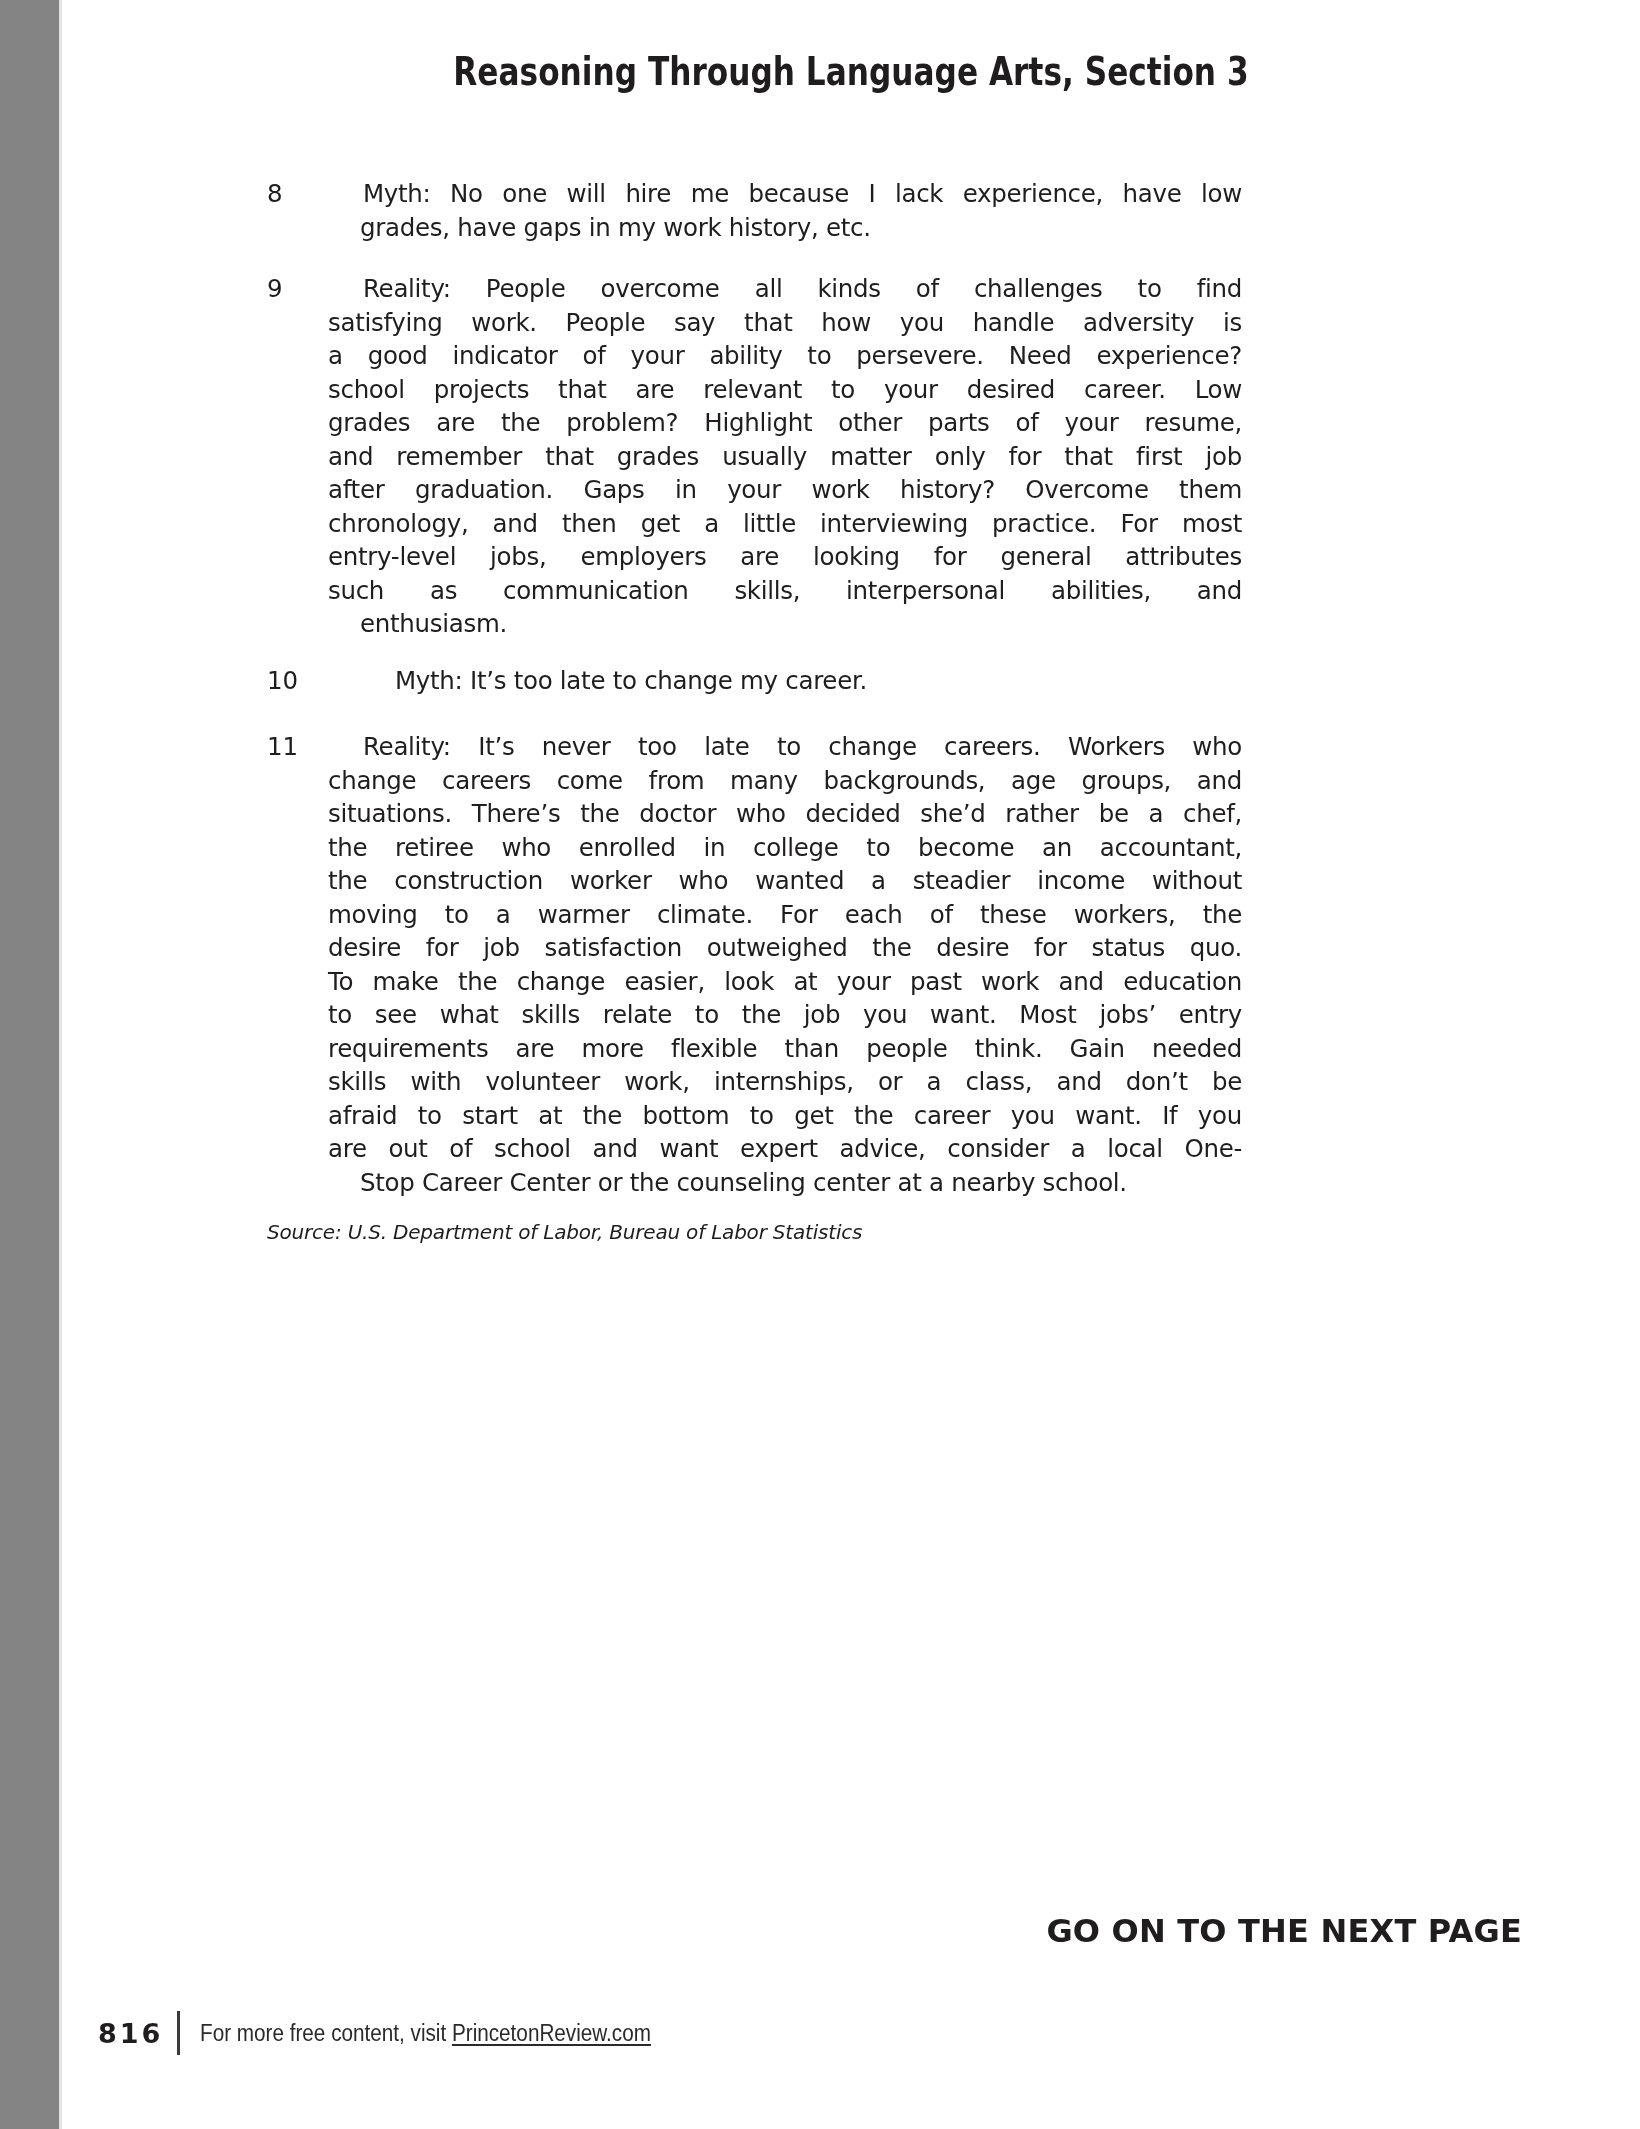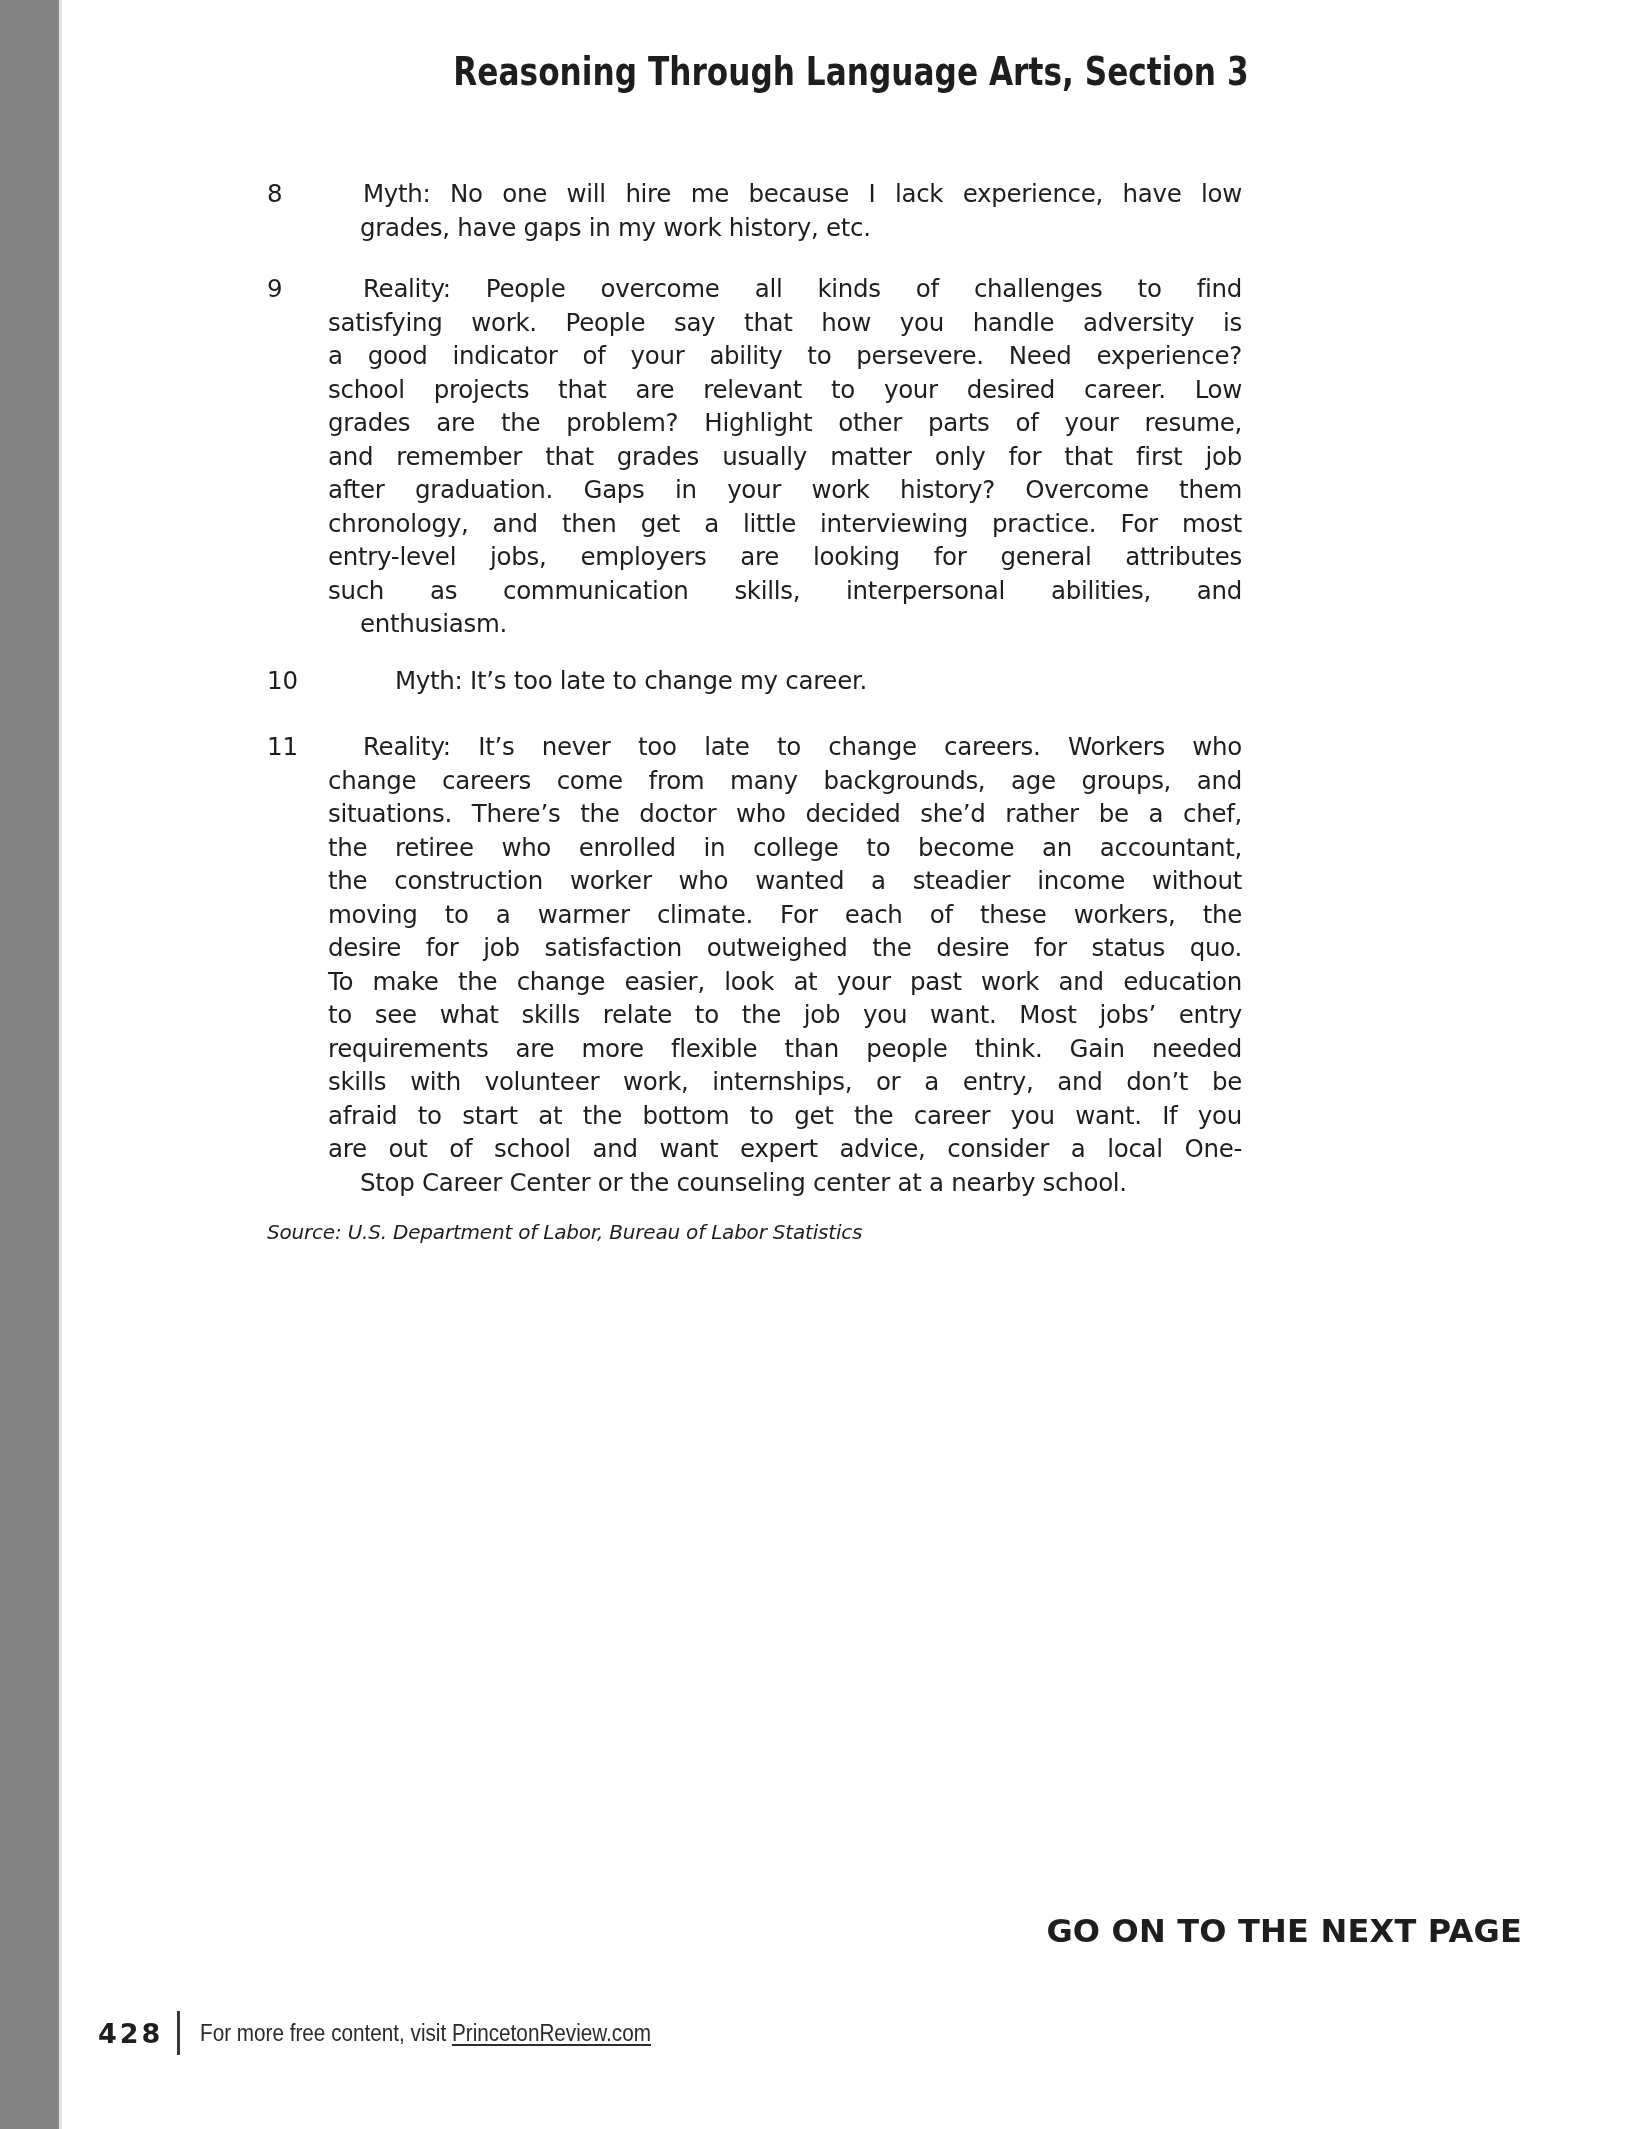--- a/index.html
+++ b/index.html
@@ -117,29 +117,29 @@
           <div class="line just first"><b>Reality:</b> It’s never too late to change careers. Workers who</div>
           <div class="line just">change careers come from many backgrounds, age groups, and</div>
           <div class="line just">situations. There’s the doctor who decided she’d rather be a chef,</div>
           <div class="line just">the retiree who enrolled in college to become an accountant,</div>
           <div class="line just">the construction worker who wanted a steadier income without</div>
           <div class="line just">moving to a warmer climate. For each of these workers, the</div>
           <div class="line just">desire for job satisfaction outweighed the desire for status quo.</div>
           <div class="line just">To make the change easier, look at your past work and education</div>
           <div class="line just">to see what skills relate to the job you want.  Most jobs’ entry</div>
           <div class="line just">requirements are more flexible than people think. Gain needed</div>
-          <div class="line just">skills with volunteer work, internships, or a entry, and don’t be</div>
+          <div class="line just">skills with volunteer work, internships, or a class, and don’t be</div>
           <div class="line just">afraid to start at the bottom to get the career you want. If you</div>
           <div class="line just">are out of school and want expert advice, consider a local One-</div>
           <div class="line last">Stop Career Center or the counseling center at a nearby school.</div>
         </div>
       </div>
     </div>
   <div class="source-line">Source: U.S. Department of Labor, Bureau of Labor Statistics</div>
 </div>
 
 <div class="go-on">GO ON TO THE NEXT PAGE</div>
 
 <div class="footer">
-  <span class="page-num">428</span>
+  <span class="page-num">816</span>
   <span class="divider"></span>
   <span class="promo"><span>For more free content, visit </span><span class="link">PrincetonReview.com</span></span>
 </div>
 
 </body></html>

